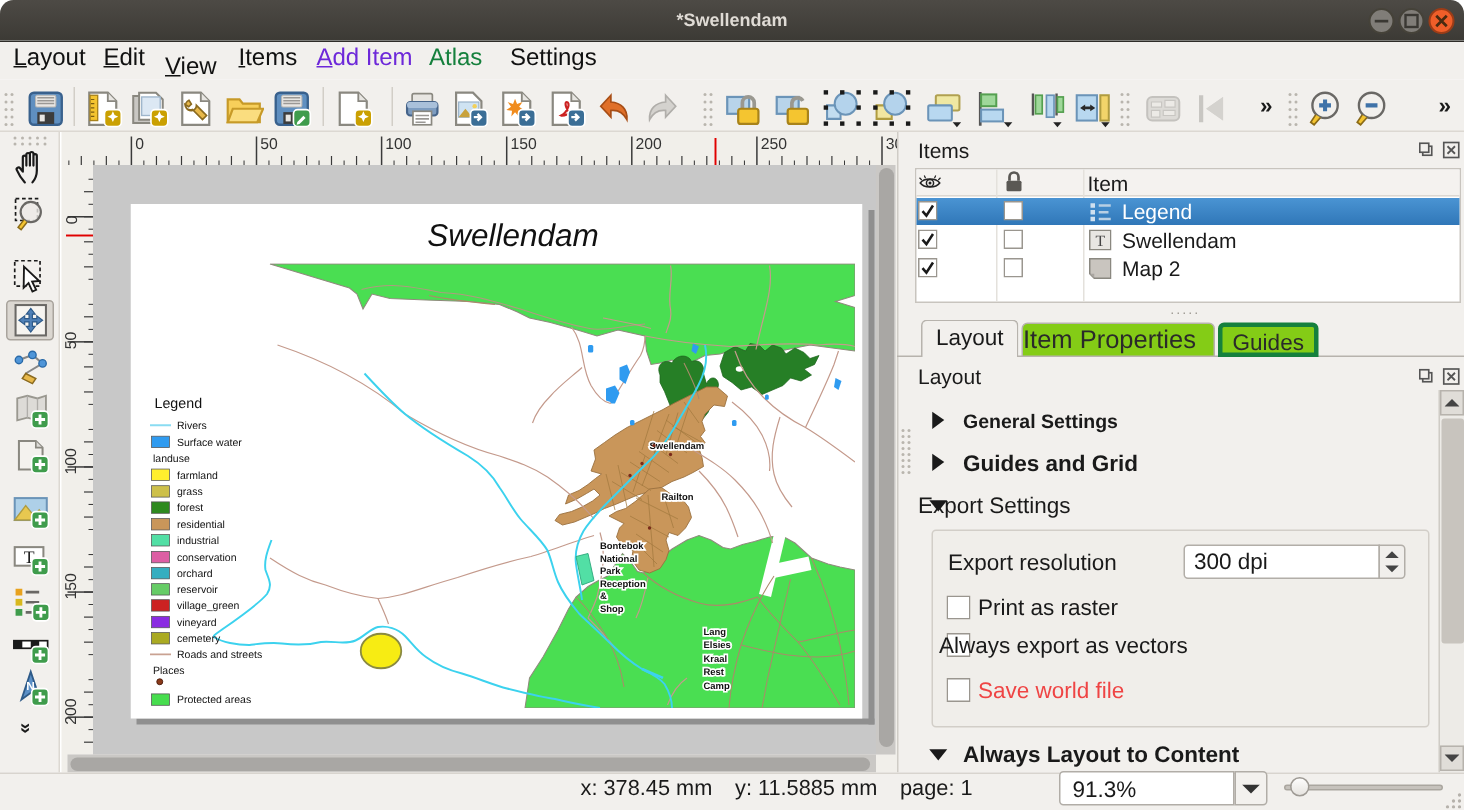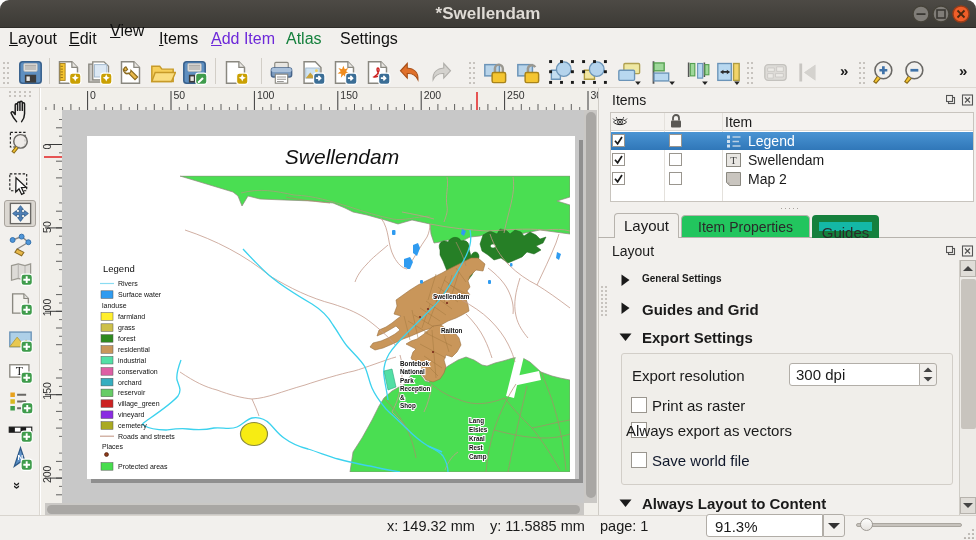--- a/index.html
+++ b/index.html
@@ -2,38 +2,38 @@
 <html><head><meta charset="utf-8">
 <style>
 *{margin:0;padding:0;box-sizing:border-box}
 html,body{width:976px;height:540px;overflow:hidden;background:#fff}
 body{font-family:"Liberation Sans",sans-serif;position:relative}
 .ab{position:absolute}
 .ic{position:absolute;width:27px;height:27px}
 </style></head><body>
 
 <div class="ab" style="left:0;top:0;width:976px;height:28px;background:linear-gradient(#4d4a45,#3c3a35);border-radius:9px 9px 0 0;border-bottom:1px solid #2e2c28"></div>
-<div class="ab" style="left:0;top:0;width:976px;height:28px;text-align:center;font-size:17px;font-weight:bold;color:#dfdbd5;line-height:27px">*Swellendam</div>
+<div class="ab" style="left:0;top:0;width:976px;height:28px;text-align:center;font-size:12px;font-weight:bold;color:#dfdbd5;line-height:27px">*Swellendam</div>
 
 <svg class="ab" style="left:912px;top:5px" width="18" height="18">
     <circle cx="9" cy="9" r="8" fill="#807d78" stroke="#454239" stroke-width="1.4"></circle>
     <rect x="4.5" y="8.2" width="9" height="1.8" fill="#3a3833"></rect>
   </svg>
 <svg class="ab" style="left:932px;top:5px" width="18" height="18">
     <circle cx="9" cy="9" r="8" fill="#807d78" stroke="#454239" stroke-width="1.4"></circle>
     <rect x="5" y="5" width="8" height="8" fill="none" stroke="#3a3833" stroke-width="1.6"></rect>
   </svg>
 <svg class="ab" style="left:952px;top:5px" width="18" height="18">
     <circle cx="9" cy="9" r="8" fill="#ef5e29" stroke="#9b3c17" stroke-width="1.4"></circle>
     <path d="M5.5 5.5 L12.5 12.5 M12.5 5.5 L5.5 12.5" stroke="#4a2a10" stroke-width="1.8"></path>
   </svg>
 <div class="ab" style="left:0;top:28px;width:976px;height:25px;background:#f2f0ed"></div>
 <div class="ab" style="left:9px;top:30px;font-size:16px;color:#111"><span style="text-decoration:underline">L</span>ayout</div>
 <div class="ab" style="left:69px;top:30px;font-size:16px;color:#111"><span style="text-decoration:underline">E</span>dit</div>
-<div class="ab" style="left:110px;top:22px;font-size:16px;color:#111"><span style="text-decoration:underline">V</span>iew</div>
+<div class="ab" style="left:110px;top:36px;font-size:16px;color:#111"><span style="text-decoration:underline">V</span>iew</div>
 <div class="ab" style="left:159px;top:30px;font-size:16px;color:#111"><span style="text-decoration:underline">I</span>tems</div>
 <div class="ab" style="left:211px;top:30px;font-size:16px;color:#6d28d9"><span style="text-decoration:underline">A</span>dd Item</div>
 <div class="ab" style="left:286px;top:30px;font-size:16px;color:#15803d">Atlas</div>
 <div class="ab" style="left:340px;top:30px;font-size:16px;color:#111">Settings</div>
 <div class="ab" style="left:0;top:53px;width:976px;height:35px;background:#f2f0ed;border-bottom:1px solid #dcd8d2"></div>
 <div class="ab" style="left:840px;top:62px;font-size:15px;font-weight:bold;color:#1a1a1a">»</div>
 <div class="ab" style="left:959px;top:62px;font-size:15px;font-weight:bold;color:#1a1a1a">»</div>
 <svg class="ab" style="left:2px;top:61px" width="8" height="24">
     <circle cx="2" cy="2" r="1" fill="#b9b5ae"></circle>
     <circle cx="6" cy="2" r="1" fill="#b9b5ae"></circle>
@@ -676,63 +676,63 @@
   </svg>
 <svg class="ab" style="left:726px;top:172px" width="15" height="14">
     <path d="M0.5 0.5 h14 v13 h-11 l-3-3 z" fill="#c9c5bf" stroke="#8a8880" stroke-width="1"></path>
     <path d="M0.5 10.5 l3 3 v-3 z" fill="#a9a5a0"></path>
   </svg>
 <div class="ab" style="left:748px;top:132px;height:18px;line-height:18px;font-size:14px;color:#fff">Legend</div>
 <div class="ab" style="left:748px;top:151px;height:18px;line-height:18px;font-size:14px;color:#1a1a1a">Swellendam</div>
 <div class="ab" style="left:748px;top:170px;height:18px;line-height:18px;font-size:14px;color:#1a1a1a">Map 2</div>
 <div class="ab" style="left:780px;top:203px;font-size:9px;letter-spacing:1px;color:#9a968f">·····</div>
 <div class="ab" style="left:598px;top:237px;width:378px;height:1px;background:#b7b3ad"></div>
-<div class="ab" style="left:681px;top:215px;width:129px;height:23px;background:#22c55e;border:1px solid #b7b3ad;border-radius:4px 4px 0 0;text-align:center;font-size:14px;color:#2a2a2a;line-height:22px">Item Properties</div>
-<div class="ab" style="left:812px;top:215px;width:67px;height:23px;background:#14b8a6;border:7px solid #15803d;border-radius:4px 4px 0 0;text-align:center;font-size:15px;color:#2a2a2a;line-height:22px">Guides</div>
+<div class="ab" style="left:681px;top:215px;width:129px;height:23px;background:#84cc16;border:1px solid #b7b3ad;border-radius:4px 4px 0 0;text-align:left;font-size:17px;color:#2a2a2a;line-height:22px">Item Properties</div>
+<div class="ab" style="left:812px;top:215px;width:67px;height:23px;background:#84cc16;border:3px solid #15803d;border-radius:4px 4px 0 0;text-align:center;font-size:15px;color:#2a2a2a;line-height:22px">Guides</div>
 <div class="ab" style="left:614px;top:213px;width:65px;height:25px;background:#f2f0ed;border:1px solid #b7b3ad;border-bottom:none;border-radius:4px 4px 0 0;text-align:center;font-size:15px;color:#1a1a1a;line-height:24px">Layout</div>
 <div class="ab" style="left:612px;top:243px;font-size:14px;color:#1a1a1a">Layout</div>
 <svg class="ab" style="left:946px;top:245px" width="28" height="12">
     <rect x="2.5" y="3.5" width="6" height="6" fill="none" stroke="#555" stroke-width="1.1"></rect>
     <rect x="0.5" y="1.5" width="6" height="6" fill="#f2f0ed" stroke="#555" stroke-width="1.1"></rect>
     <rect x="16.5" y="1" width="10" height="10" fill="none" stroke="#555" stroke-width="1.1"></rect>
     <path d="M19 3.5 l5 5 M24 3.5 l-5 5" stroke="#555" stroke-width="1.2"></path>
   </svg>
 <svg class="ab" style="left:621px;top:274px" width="10" height="13">
     <path d="M0.5 0.5 L8.5 6 L0.5 12 Z" fill="#1a1a1a"></path>
   </svg>
-<div class="ab" style="left:642px;top:273px;font-size:10px;font-weight:bold;color:#1a1a1a">General Settings</div>
+<div class="ab" style="left:642px;top:273px;font-size:13px;font-weight:bold;color:#1a1a1a">General Settings</div>
 <svg class="ab" style="left:621px;top:302px" width="10" height="13">
     <path d="M0.5 0.5 L8.5 6 L0.5 12 Z" fill="#1a1a1a"></path>
   </svg>
 <div class="ab" style="left:642px;top:301px;font-size:15px;font-weight:bold;color:#1a1a1a">Guides and Grid</div>
 <svg class="ab" style="left:619px;top:333px" width="13" height="9">
     <path d="M0.5 0.5 L12.5 0.5 L6.5 8 Z" fill="#1a1a1a"></path>
   </svg>
-<div class="ab" style="left:642px;top:329px;font-size:15px;font-weight:bold;color:#1a1a1a">Export Settings</div>
+<div class="ab" style="left:612px;top:329px;font-size:15px;font-weight:normal;color:#1a1a1a">Export Settings</div>
 <div class="ab" style="left:621px;top:353px;width:332px;height:132px;border:1px solid #d2cec8;border-radius:3px;background:#f0eeea"></div>
 <div class="ab" style="left:632px;top:367px;font-size:15px;color:#1a1a1a">Export resolution</div>
 <div class="ab" style="left:789px;top:363px;width:131px;height:23px;background:#fff;border:1px solid #b2aea8;border-radius:3px 0 0 3px"></div>
 <div class="ab" style="left:796px;top:366px;font-size:15px;color:#1a1a1a">300 dpi</div>
 <div class="ab" style="left:919px;top:363px;width:18px;height:23px;background:#f1efec;border:1px solid #b2aea8;border-radius:0 3px 3px 0"></div>
 <svg class="ab" style="left:922px;top:366px" width="12" height="17">
     <path d="M1.5 6 L6 1.5 L10.5 6 Z" fill="#444"></path>
     <path d="M1.5 11 L6 15.5 L10.5 11 Z" fill="#444"></path>
   </svg>
 <svg class="ab" style="left:631px;top:397px" width="16" height="16">
     <rect x="0.5" y="0.5" width="15" height="15" fill="#fff" stroke="#9a968f" stroke-width="1"></rect>
   </svg>
 <div class="ab" style="left:652px;top:397px;font-size:15px;color:#1a1a1a">Print as raster</div>
 <svg class="ab" style="left:631px;top:422px" width="16" height="16">
     <rect x="0.5" y="0.5" width="15" height="15" fill="#fff" stroke="#9a968f" stroke-width="1"></rect>
   </svg>
 <div class="ab" style="left:626px;top:422px;font-size:15px;color:#1a1a1a">Always export as vectors</div>
 <svg class="ab" style="left:631px;top:452px" width="16" height="16">
     <rect x="0.5" y="0.5" width="15" height="15" fill="#fff" stroke="#9a968f" stroke-width="1"></rect>
   </svg>
-<div class="ab" style="left:652px;top:452px;font-size:15px;color:#0f172a">Save world file</div>
+<div class="ab" style="left:652px;top:452px;font-size:15px;color:#ef4444">Save world file</div>
 <svg class="ab" style="left:619px;top:499px" width="13" height="9">
     <path d="M0.5 0.5 L12.5 0.5 L6.5 8 Z" fill="#1a1a1a"></path>
   </svg>
 <div class="ab" style="left:642px;top:495px;font-size:15px;font-weight:bold;color:#1a1a1a">Always Layout to Content</div>
 <div class="ab" style="left:959px;top:260px;width:17px;height:255px;background:#edebe7;border-left:1px solid #cfccc6"></div>
 <div class="ab" style="left:960px;top:260px;width:16px;height:17px;background:#e0ddd8;border:1px solid #b7b3ad"></div>
 <svg class="ab" style="left:963px;top:265px" width="10" height="8">
     <path d="M0 6 L5 1 L10 6 Z" fill="#444"></path>
   </svg>
 <div class="ab" style="left:960px;top:497px;width:16px;height:17px;background:#e0ddd8;border:1px solid #b7b3ad"></div>
@@ -761,21 +761,21 @@
 <svg class="ab" style="left:87px;top:136px" width="488" height="344" viewBox="87 136 488 344">
     <g fill="#7a2a1a">
       <circle cx="436" cy="297" r="1.1"></circle>
       <circle cx="447" cy="303" r="1.1"></circle>
       <circle cx="428" cy="309" r="1.1"></circle>
       <circle cx="420" cy="317" r="1.1"></circle>
       <circle cx="433" cy="352" r="1.1"></circle>
     </g>
   </svg>
 <div class="ab" style="left:0;top:515px;width:976px;height:25px;background:#f2f0ed;border-top:1px solid #d8d4ce"></div>
-<div class="ab" style="left:387px;top:518px;font-size:14.5px;color:#1a1a1a">x: 149.32 mm</div>
+<div class="ab" style="left:387px;top:518px;font-size:14.5px;color:#1a1a1a">x: 378.45 mm</div>
 <div class="ab" style="left:490px;top:518px;font-size:14.5px;color:#1a1a1a">y: 11.5885 mm</div>
 <div class="ab" style="left:600px;top:518px;font-size:14.5px;color:#1a1a1a">page: 1</div>
 <div class="ab" style="left:706px;top:514px;width:117px;height:23px;background:#fff;border:1px solid #b1ada7;border-radius:3px 0 0 3px"></div>
 <div class="ab" style="left:715px;top:518px;font-size:15px;color:#1a1a1a">91.3%</div>
 <div class="ab" style="left:823px;top:514px;width:22px;height:23px;background:#f3f1ee;border:1px solid #b1ada7;border-radius:0 3px 3px 0"></div>
 <svg class="ab" style="left:828px;top:523px" width="12" height="8">
     <path d="M0 0 L12 0 L6 6 Z" fill="#333"></path>
   </svg>
 <div class="ab" style="left:856px;top:523px;width:106px;height:4px;background:#c6c2bc;border-radius:2px;border:1px solid #aaa69f"></div>
 <div class="ab" style="left:860px;top:518px;width:13px;height:13px;background:linear-gradient(#fdfdfc,#e6e3df);border:1px solid #9e9a94;border-radius:7px"></div>

